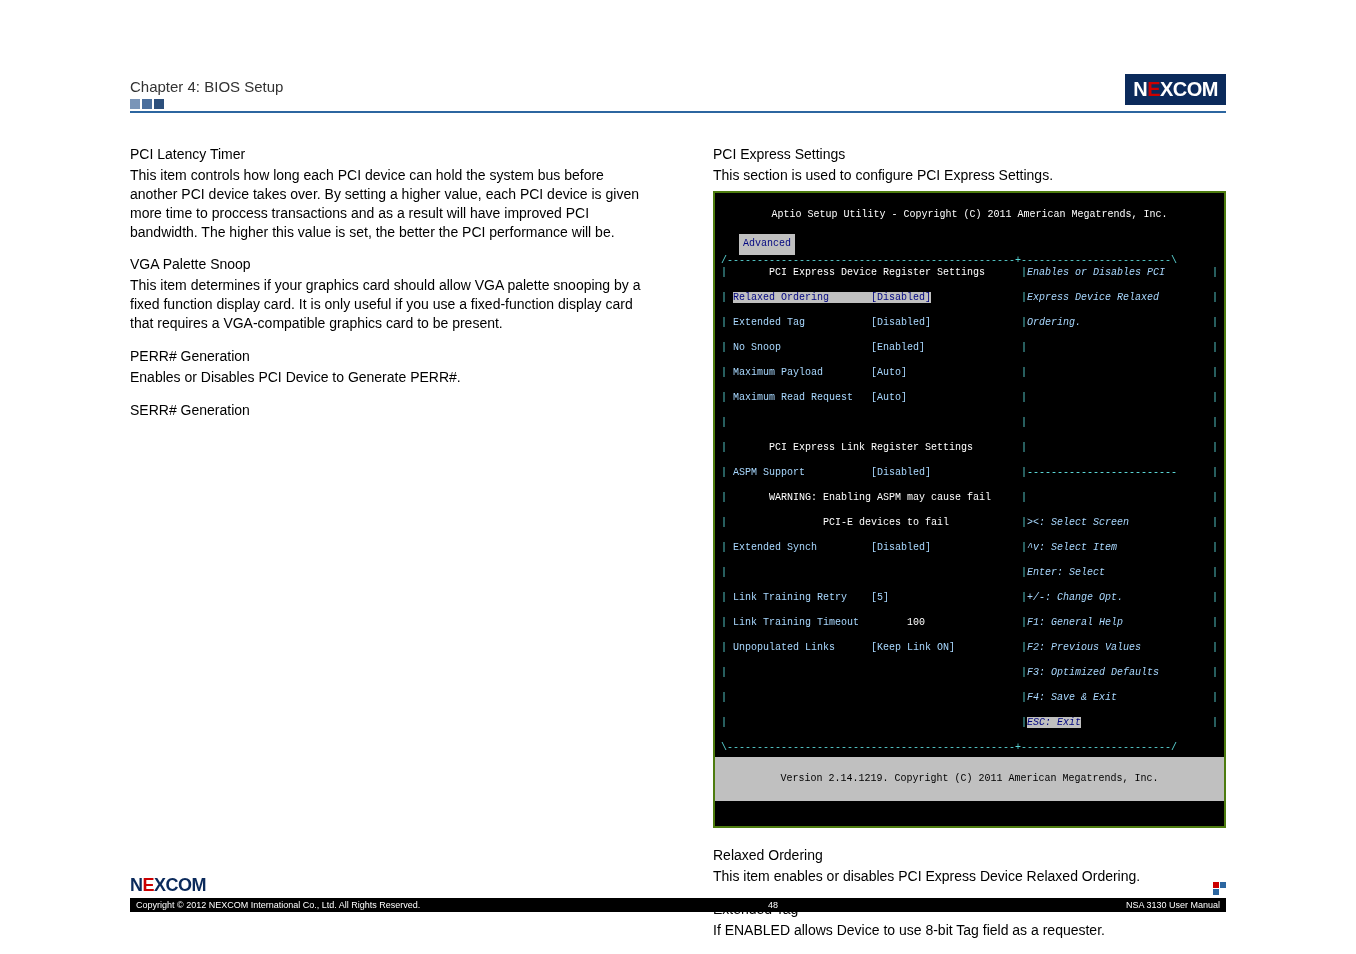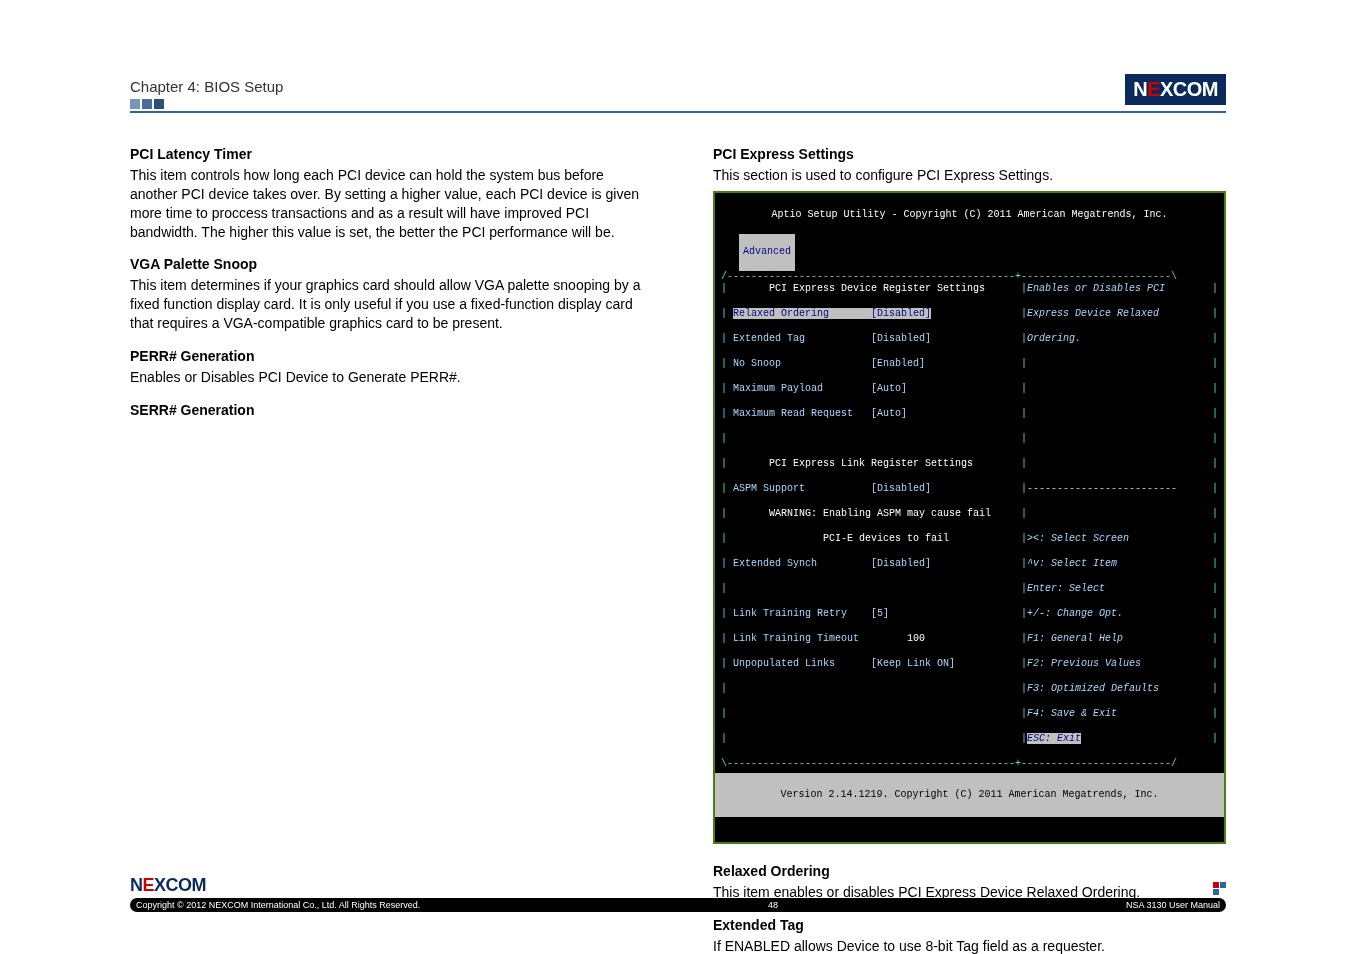--- a/index.html
+++ b/index.html
@@ -37,21 +37,21 @@
   .cols {
     display: flex;
     gap: 70px;
   }
   .col {
     flex: 1;
     font-size: 14px;
     line-height: 1.35;
   }
   .sect-title {
-    font-weight: bold;
+    font-weight: normal;
     margin-top: 14px;
     margin-bottom: 2px;
   }
   .sect-body {
     margin-bottom: 6px;
   }
 
   
   .bios {
     font-family: "Courier New", monospace;
@@ -66,21 +66,21 @@
     position: relative;
   }
   .bios .title {
     color: #fff;
     text-align: center;
     display: block;
   }
   .bios .tab {
     background: #c0c0c0;
     color: #020680;
-    padding: 12px 4px;
+    padding: 4px 4px;
     display: inline-block;
   }
   .bios .hl {
     background: #c0c0c0;
     color: #020680;
   }
   .bios .white { color: #ffffff; padding-left: 36px; }
   .bios .cyan { color: #5ad6d6; }
   .bios .rule {
     color: #5ad6d6;
@@ -128,21 +128,20 @@
   .mini-mark span:nth-child(3){background:#2c66a0;}
   .footer-strip {
     background:#000;
     color:#fff;
     font-size: 9px;
     display:flex;
     justify-content: space-between;
     align-items:center;
     padding: 2px 6px;
     margin-top:2px;
-    border-radius:7px;
   }
   .top-logo {
     position: absolute;
     top: 74px;
     right: 130px;
     display:flex;
     align-items:center;
     gap:4px;
   }
   .top-logo .box{

